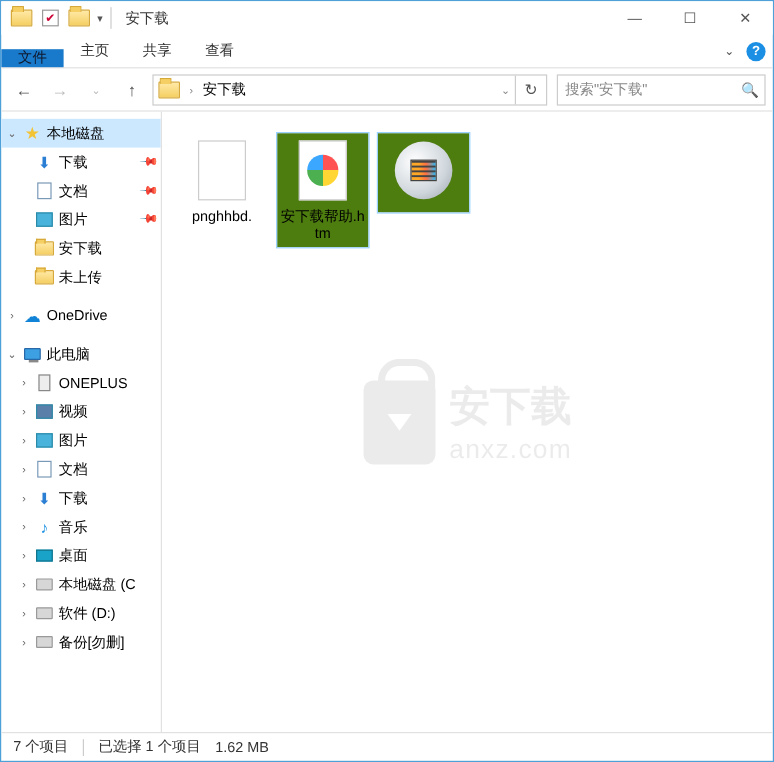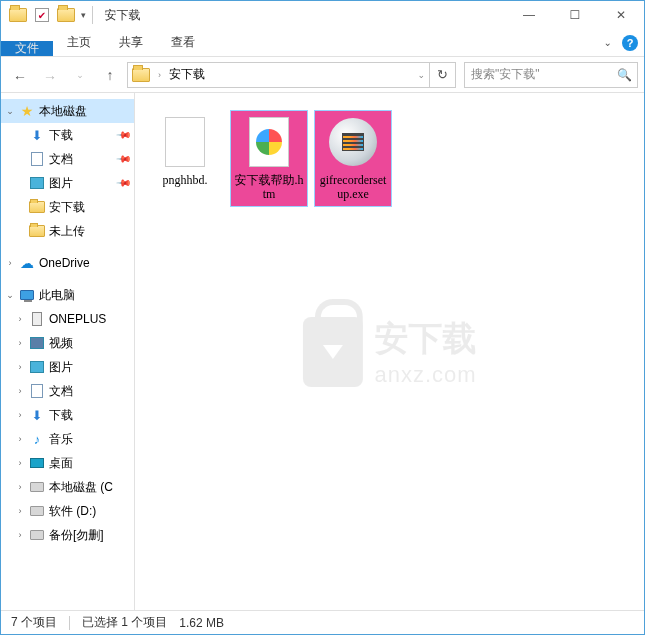--- a/index.html
+++ b/index.html
@@ -10,21 +10,21 @@
 .folder-mini { width: 18px; height: 14px; background: linear-gradient(#ffe9a6,#f5cf63); border: 1px solid #d6a93a; border-radius: 1px; position: relative; }
 .folder-mini::before { content:""; position:absolute; top:-4px; left:0; width:8px; height:4px; background:#f5cf63; border:1px solid #d6a93a; border-bottom:none; border-radius:1px 1px 0 0; }
 .check-icon { width: 14px; height: 14px; border: 1px solid #999; display:inline-flex; align-items:center; justify-content:center; color:#c03; font-size:10px; }
 .chev { font-size: 9px; color: #555; margin-left: 2px; }
 .titlebar .sep { width: 1px; height: 18px; background: #ccc; margin: 0 6px; }
 .title-text { margin-left: 6px; color: #333; }
 .win-controls { margin-left: auto; display: flex; }
 .win-btn { width: 46px; height: 28px; display: flex; align-items:center; justify-content:center; color:#555; font-size:12px; }
 .ribbon-tabs { height: 28px; display: flex; align-items: stretch; border-bottom: 1px solid #e1e1e1; font-size: 12px; }
 .ribbon-tab { padding: 0 14px; display:flex; align-items:center; color:#333; }
-.ribbon-tab.file { background:#1979ca; color:#e5e5e5;margin-top:12px; }
+.ribbon-tab.file { background:#1979ca; color:#0f172a;margin-top:12px; }
 .ribbon-tabs .spacer { flex: 1; }
 .ribbon-tabs .r-icons { display:flex; align-items:center; padding: 0 6px; gap:10px; }
 .r-icons .chev-down { font-size:10px; color:#555; }
 .help-icon { width:16px; height:16px; border-radius:50%; background:#1a8fe3; color:#fff; display:inline-flex; align-items:center; justify-content:center; font-size:11px; font-weight:bold; }
 .navbar { height: 36px; display:flex; align-items:center; padding: 4px 6px; gap: 4px; border-bottom: 1px solid #e1e1e1; }
 .nav-btn { width: 26px; height: 26px; display:flex; align-items:center; justify-content:center; color:#555; font-size:14px; }
 .nav-btn.disabled { color:#bbb; }
 .addr { flex: 1; height: 26px; border: 1px solid #ccc; display:flex; align-items:center; font-size:12px; background:#fff; }
 .addr .seg { padding: 0 4px; display:flex; align-items:center; height:100%; }
 .addr .seg.icon { padding-left: 4px; }
@@ -49,28 +49,28 @@
 .icn-pc { width:14px; height:10px; border:1px solid #2868a9; background:#3da0e3; border-radius:1px; position:relative; }
 .icn-pc::after { content:""; position:absolute; left:3px; bottom:-3px; width:8px; height:2px; background:#888; }
 .icn-drive { width:14px; height:10px; background:#d7d7d7; border:1px solid #999; border-radius:1px; }
 .icn-music { color:#1a8fe3; font-size:13px; }
 .icn-desk { width:14px; height:10px; background:#1aa3c9; border:1px solid #12738d; }
 .icn-phone { width:10px; height:14px; border:1px solid #888; background:#eee; }
 .pin { color:#555; font-size:10px; margin-left:auto; margin-right:4px; transform: rotate(45deg); }
 .tree-item.child { padding-left: 14px; }
 .content { flex:1; position:relative; padding: 18px 12px; display:flex; align-items:flex-start; gap: 8px; }
 .file-tile { width: 76px; display:flex; flex-direction:column; align-items:center; font-size:12px; text-align:center; padding: 4px 2px; }
-.file-tile.sel { background:#ec4899; outline: 1px solid #99d1ff; }
+.file-tile.sel { background:#4d7c0f; outline: 1px solid #99d1ff; }
 .file-thumb { width: 48px; height: 54px; display:flex; align-items:center; justify-content:center; margin-bottom: 4px; }
 .thumb-blank { width: 40px; height: 50px; background:#fff; border:1px solid #ccc; }
 .thumb-htm { width: 40px; height: 50px; background:#fff; border:1px solid #ccc; display:flex; align-items:center; justify-content:center; position:relative; }
 .thumb-htm .wheel { width: 26px; height: 26px; border-radius:50%; background: conic-gradient(#ff5252 0 90deg,#ffd633 90deg 180deg,#4caf50 180deg 270deg,#3ba7ff 270deg 360deg); }
 .thumb-exe { width: 48px; height: 48px; border-radius:50%; background: radial-gradient(circle at 35% 35%, #fff, #cfd6dc 60%, #9aa3ab); display:flex; align-items:center; justify-content:center; position:relative; }
 .thumb-exe .film { width:22px; height:18px; background:#ddd; border:1px solid #444; background-image: linear-gradient(#444 2px, transparent 2px), linear-gradient(to right, #ffa726 30%, #ff7043 60%, #29b6f6 100%); background-size: 100% 4px, 100% 100%; }
-.file-name { line-height: 1.2; word-break: break-all; max-height: 30px; overflow:hidden;font-family:Liberation Serif, serif; }
+.file-name { line-height: 1.2; word-break: break-all; max-height: 30px; overflow:hidden; }
 .watermark { position:absolute; left: 50%; top: 50%; transform: translate(-50%,-50%); opacity: 0.12; pointer-events:none; display:flex; align-items:center; gap:12px; }
 .wm-bag { width:60px; height:70px; background:#666; border-radius:8px; position:relative; }
 .wm-bag::before { content:""; position:absolute; top:-18px; left:12px; width:36px; height:24px; border:6px solid #666; border-bottom:none; border-radius:18px 18px 0 0; }
 .wm-bag .arrow { position:absolute; left:50%; top:50%; transform:translate(-50%,-50%); width:0; height:0; border-left:10px solid transparent; border-right:10px solid transparent; border-top:14px solid #fff; }
 .wm-text .line1 { font-size:34px; font-weight:bold; color:#666; }
 .wm-text .line2 { font-size:22px; color:#666; letter-spacing:1px; }
 .status { height:24px; border-top:1px solid #e1e1e1; display:flex; align-items:center; font-size:12px; padding: 0 10px; gap: 12px; color:#333; }
 .status .divider { width:1px; height:14px; background:#ccc; }
 </style>
 </head>
@@ -271,21 +271,20 @@
           </div>
         </div>
       <div class="file-name">安下载帮助.htm</div>
     </div>
     <div class="file-tile sel">
       <div class="file-thumb">
           <div class="thumb-exe">
             <div class="film"></div>
           </div>
         </div>
-      <div class="file-name">gifrecordersetup.exe</div>
     </div>
 
     <div class="watermark">
       <div class="wm-bag">
           <div class="arrow"></div>
         </div>
       <div class="wm-text">
         <div class="line1">安下载</div>
         <div class="line2">anxz.com</div>
       </div>

